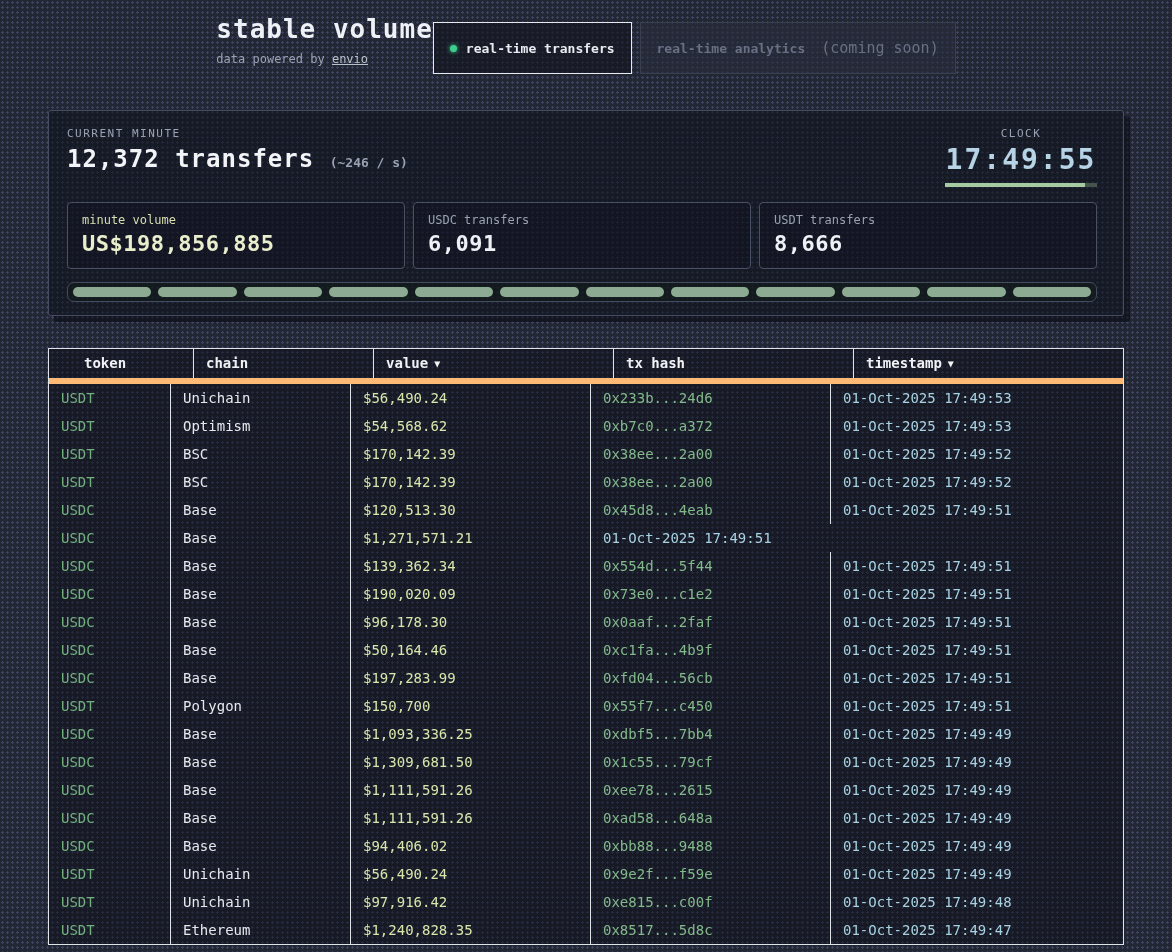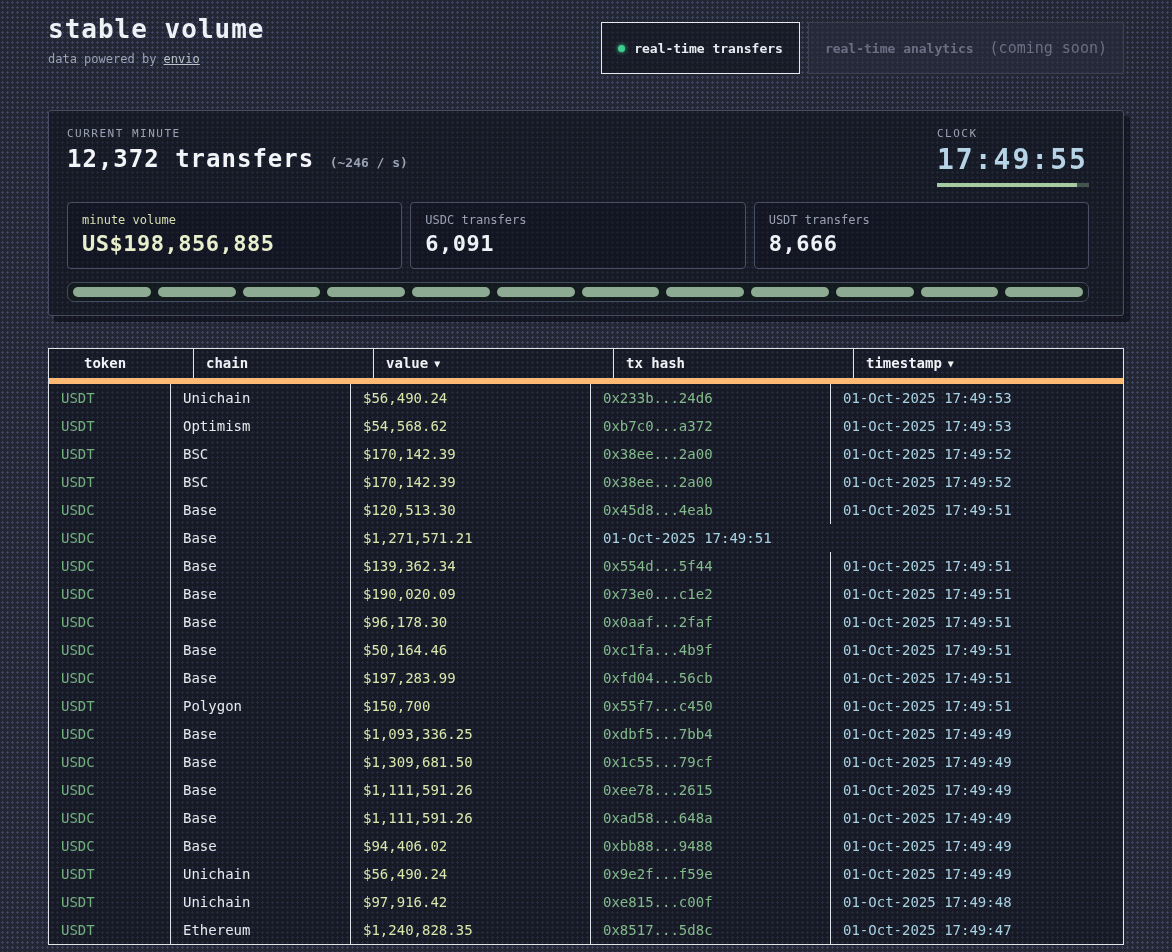--- a/index.html
+++ b/index.html
@@ -8,45 +8,45 @@
   body {
     font-family: "DejaVu Sans Mono", "Liberation Mono", monospace;
     background-color: #232734;
     background-image: radial-gradient(rgba(82,92,138,0.55) 1px, rgba(0,0,0,0) 1.1px);
     background-size: 5px 5px;
     color: #e8ecf2;
   }
   .page { padding: 14px 48px 0 48px; }
 
   
-  .topbar { display:flex; justify-content:space-between; align-items:flex-start; }
+  .topbar { display:flex; justify-content:center; align-items:flex-start; }
   .title { font-size:26px; font-weight:bold; color:#eef1f6; letter-spacing:1px; }
   .subtitle { margin-top:8px; font-size:12px; color:#99a1b2; }
   .subtitle a { color:#b9c2cc; text-decoration:underline; cursor:pointer; }
   .nav { display:flex; gap:8px; margin-top:8px; }
   .btn { font-size:13px; font-weight:bold; padding:16px 16px; display:flex; align-items:center; gap:9px; white-space:nowrap; cursor:pointer; }
   .btn-active { border:1px solid #e6eaf0; background:rgba(16,20,28,0.6); color:#e8ecf2; }
   .live-dot { width:7px; height:7px; border-radius:50%; background:#3ecf8e; box-shadow:0 0 4px #3ecf8e; display:inline-block; }
   .btn-disabled { border:1px solid #3a4050; background:rgba(40,44,58,0.6); color:#697083; }
   .btn-disabled .badge { font-size:15px; font-weight:normal; margin-left:7px; }
 
   
   .stats-panel {
     margin-top:36px;
     border:1px solid #474d60;
     border-radius:3px;
     background:rgba(13,17,26,0.55);
     box-shadow:6px 6px 0 rgba(8,10,16,0.55);
-    padding:16px 34px 13px 18px;
+    padding:16px 26px 13px 18px;
   }
   .stats-top { display:flex; justify-content:space-between; align-items:flex-start; }
   .eyebrow { font-size:11px; letter-spacing:1.5px; color:#99a1b2; }
   .headline { margin-top:5px; font-size:24px; font-weight:bold; color:#f2f4f8; letter-spacing:1px; }
   .headline .rate { font-size:13px; font-weight:bold; color:#99a1b2; letter-spacing:0; }
-  .clock-wrap { text-align:left; }
+  .clock-wrap { text-align:center; }
   .clock-time { margin-top:3px; font-size:28px; font-weight:bold; color:#b7d4e6; letter-spacing:2px; }
   .clock-progress { width:152px; height:4px; background:#45544c; margin-top:7px; margin-left:auto; }
   .clock-progress-fill { height:100%; background:#a6cba1; width:0%; }
 
   .stat-cards { display:flex; gap:8px; margin-top:15px; }
   .card { flex:1; border:1px solid #4a5063; border-radius:4px; background:rgba(14,18,28,0.35); padding:10px 14px 12px 14px; }
   .card-label { font-size:12px; color:#99a1b2; }
   .card-value { margin-top:4px; font-size:22px; font-weight:bold; color:#eef1f6; letter-spacing:0.5px; }
   .card-volume .card-label { color:#d6deb2; }
   .card-volume .card-value { color:#e9efcd; }

